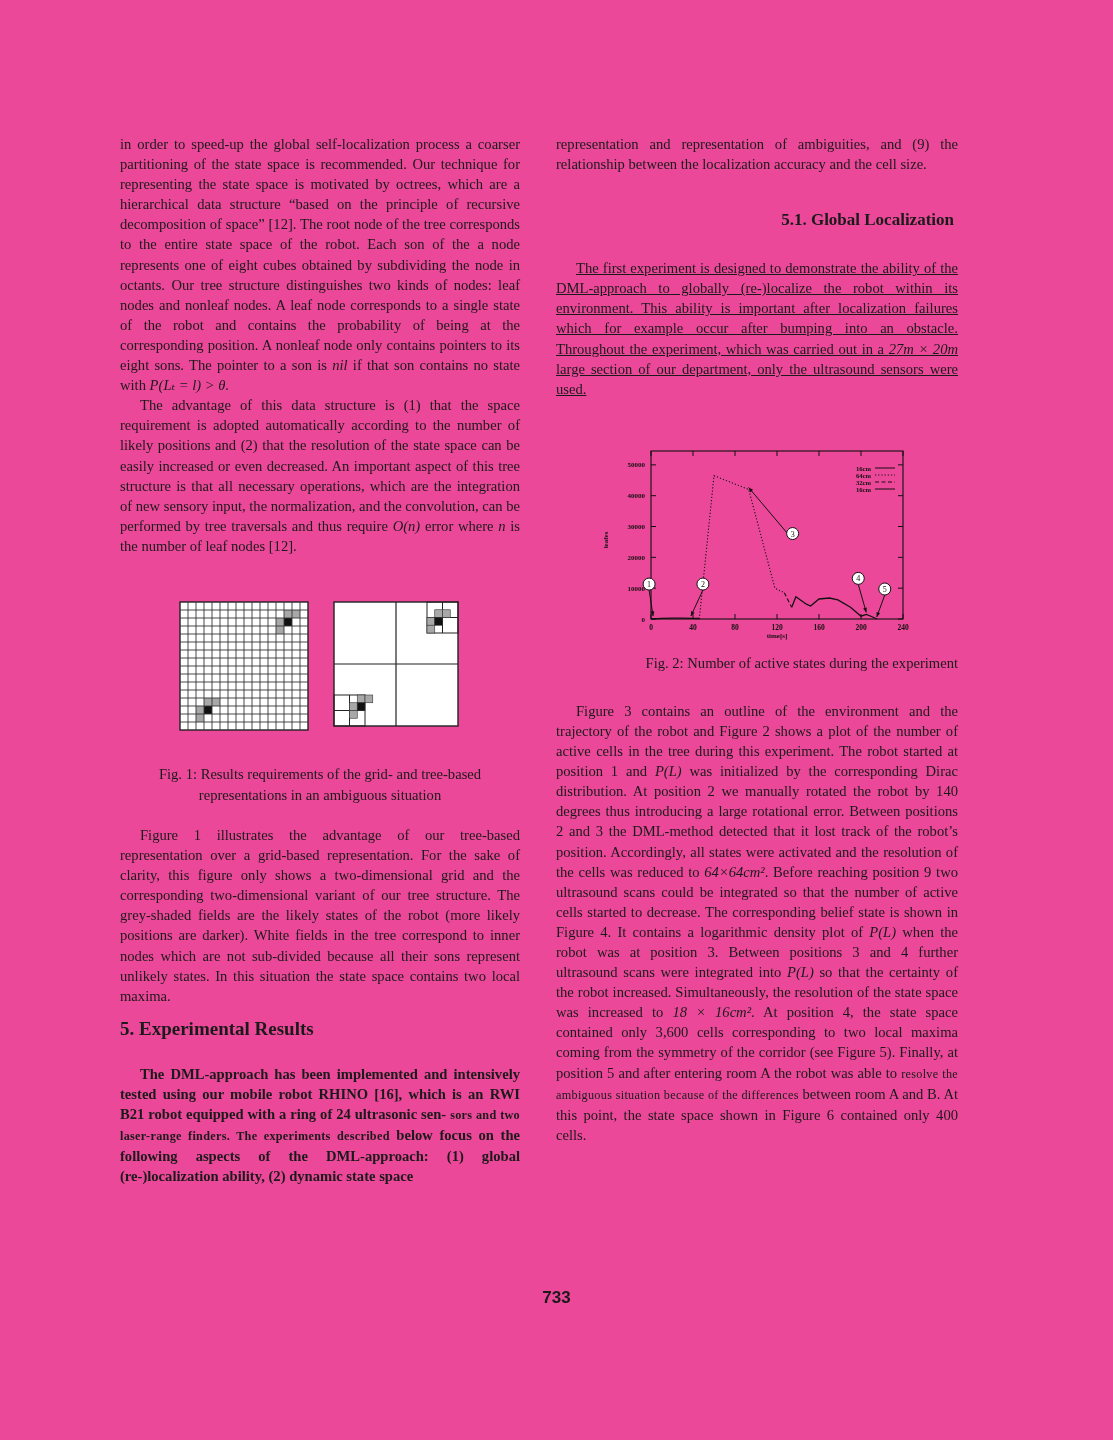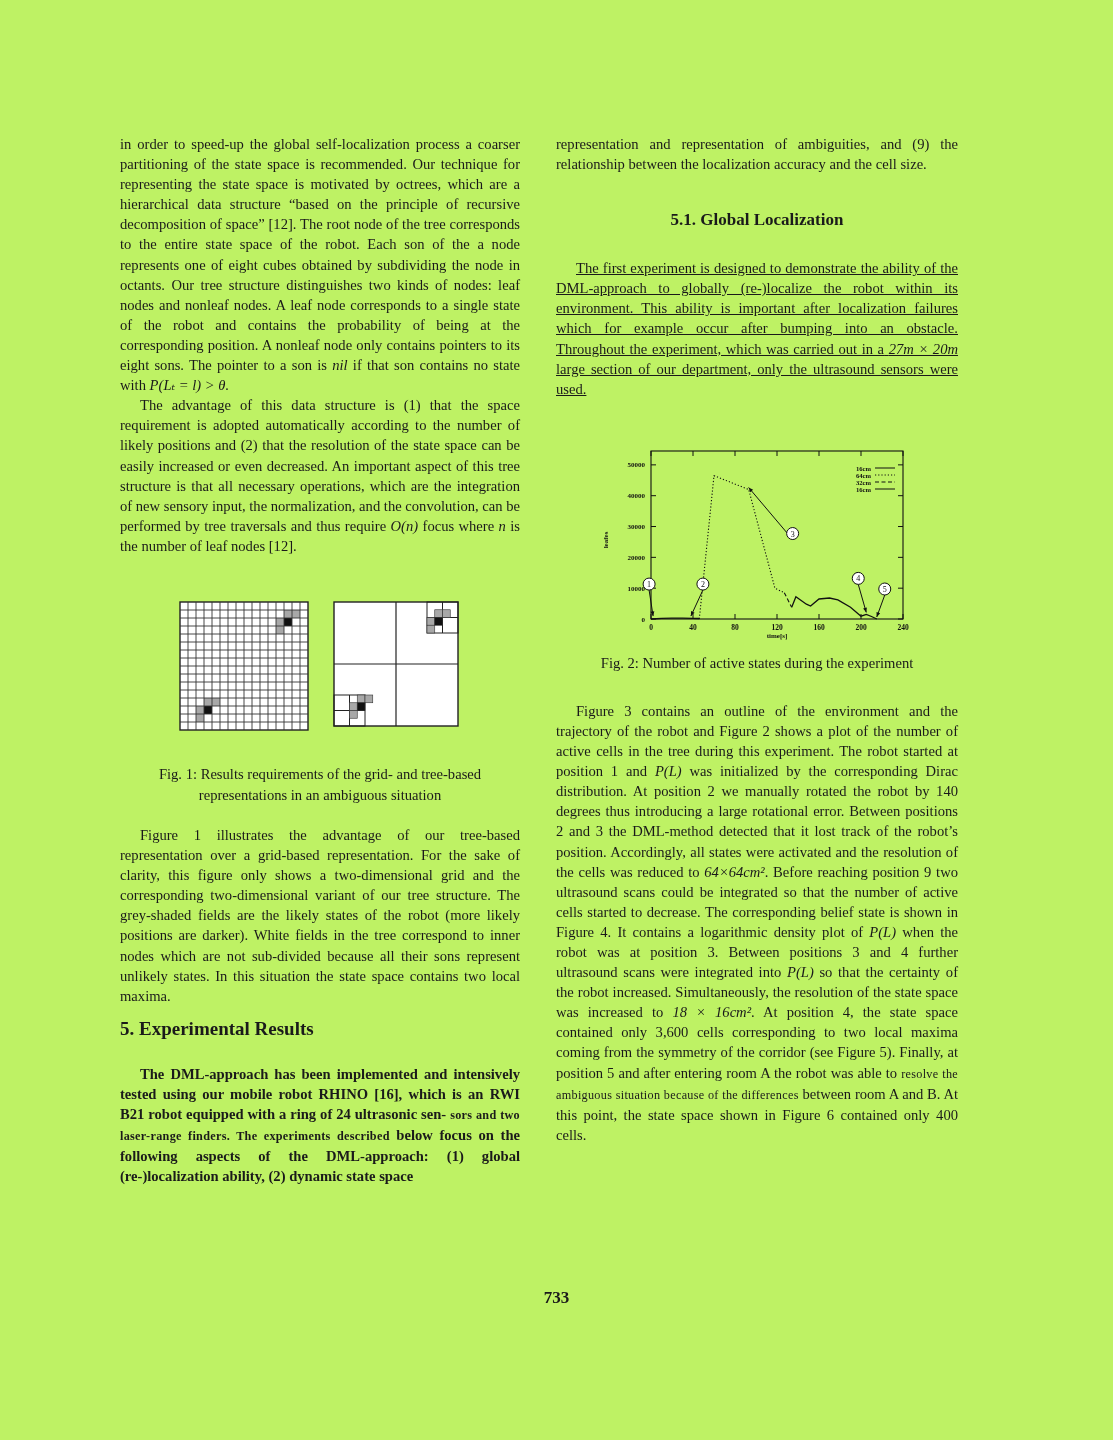--- a/index.html
+++ b/index.html
@@ -4,52 +4,52 @@
 <style>
   html, body { margin: 0; padding: 0; }
   body {
     width: 1113px; height: 1440px; background: #f7f7f7;
     position: relative; overflow: hidden;
     font-family: "Liberation Serif", "DejaVu Serif", serif;
     color: #1a1a1a;
   }
   .page {
     position: absolute; left: 0; top: 0; width: 1113px; height: 1440px;
-    background: #bef264;
+    background: #ec4899;
   }
   .col { position: absolute; width: 400px; font-size: 14.6px; line-height: 20.1px; text-align: justify; }
   .col-left { left: 120px; top: 134px; }
   .col-right { left: 556px; top: 134px; width: 402px; }
   p { margin: 0; }
   .indent { text-indent: 20px; }
   .math { font-style: italic; }
   h2.sec { font-size: 19px; font-weight: bold; margin: 0; line-height: 24px; text-align: left; }
-  h3.sub { font-size: 17px; font-weight: bold; margin: 12px; line-height: 22px; text-align: center; }
+  h3.sub { font-size: 17px; font-weight: bold; margin: 4px; line-height: 22px; text-align: right; }
   .caption { text-align: center; font-size: 14.6px; line-height: 21px; }
   .small-line { font-size: 12.2px; letter-spacing: 0.3px; }
   .pagenum { position: absolute; left: 0; width: 1113px; top: 1288px; text-align: center;
-    font-family: Liberation Serif, serif; font-weight: bold; font-size: 17px; }
+    font-family: Liberation Sans, sans-serif; font-weight: bold; font-size: 17px; }
   svg text { font-family: "Liberation Serif", "DejaVu Serif", serif; }
 </style>
 </head>
 <body>
 
 <div class="page">
 
   <div class="col col-left">
     <p>
       <span>in order to speed-up the global self-localization process a coarser partitioning of the state space is recommended. Our technique for representing the state space is motivated by octrees, which are a hierarchical data structure “based on the principle of recursive decomposition of space” [12]. The root node of the tree corresponds to the entire state space of the robot. Each son of the a node represents one of eight cubes obtained by subdividing the node in octants. Our tree structure distinguishes two kinds of nodes: leaf nodes and nonleaf nodes. A leaf node corresponds to a single state of the robot and contains the probability of being at the corresponding position. A nonleaf node only contains pointers to its eight sons. The pointer to a son is</span>
       <i>nil</i>
       <span>if that son contains no state with</span>
       <span class="math">P(Lₜ = l) &gt; θ.</span>
     </p>
     <p class="indent">
       <span>The advantage of this data structure is (1) that the space requirement is adopted automatically according to the number of likely positions and (2) that the resolution of the state space can be easily increased or even decreased. An important aspect of this tree structure is that all necessary operations, which are the integration of new sensory input, the normalization, and the convolution, can be performed by tree traversals and thus require</span>
       <span class="math">O(n)</span>
-      <span>focus where</span>
+      <span>error where</span>
       <span class="math">n</span>
       <span>is the number of leaf nodes [12].</span>
     </p>
 
     <div style="position:relative; height:160px; margin-top:38px;">
       <svg id="fig1" width="400" height="140" style="position:absolute; left:0; top:0;">
           <g>
             <rect x="60" y="8" width="128" height="128" fill="#fff" stroke="#222" stroke-width="1.4"></rect>
             <rect x="164" y="16" width="8" height="8" fill="#a8a8a8"></rect>
             <rect x="172" y="16" width="8" height="8" fill="#a8a8a8"></rect>
@@ -223,21 +223,21 @@
           </g>
           <g>
             <line x1="328.75" y1="172" x2="320.75" y2="194" stroke="#111" stroke-width="1"></line>
             <path d="M320.75 194 L320.493967041464 189.0065595904083 L324.15369501233835 190.33736976163536 Z" fill="#111"></path>
             <circle cx="328.75" cy="166" r="6" fill="#fff" stroke="#111" stroke-width="1"></circle>
             <text x="328.75" y="169" font-size="8" text-anchor="middle" fill="#111">5</text>
           </g>
         </svg>
     </div>
 
-    <div class="caption" style="margin-top:8px;">Fig. 2: Number of active states during the experiment</div>
+    <div class="caption" style="margin-top:8px;text-align:right;">Fig. 2: Number of active states during the experiment</div>
 
     <p class="indent" style="margin-top:27px;">
       <span>Figure 3 contains an outline of the environment and the trajectory of the robot and Figure 2 shows a plot of the number of active cells in the tree during this experiment. The robot started at position 1 and</span>
       <span class="math">P(L)</span>
       <span>was initialized by the corresponding Dirac distribution. At position 2 we manually rotated the robot by 140 degrees thus introducing a large rotational error. Between positions 2 and 3 the DML-method detected that it lost track of the robot’s position. Accordingly, all states were activated and the resolution of the cells was reduced to</span>
       <span class="math">64×64cm²</span><span>. Before reaching position 9 two ultrasound scans could be integrated so that the number of active cells started to decrease. The corresponding belief state is shown in Figure 4. It contains a logarithmic density plot of</span>
       <span class="math">P(L)</span>
       <span>when the robot was at position 3. Between positions 3 and 4 further ultrasound scans were integrated into</span>
       <span class="math">P(L)</span>
       <span>so that the certainty of the robot increased. Simultaneously, the resolution of the state space was increased to</span>

